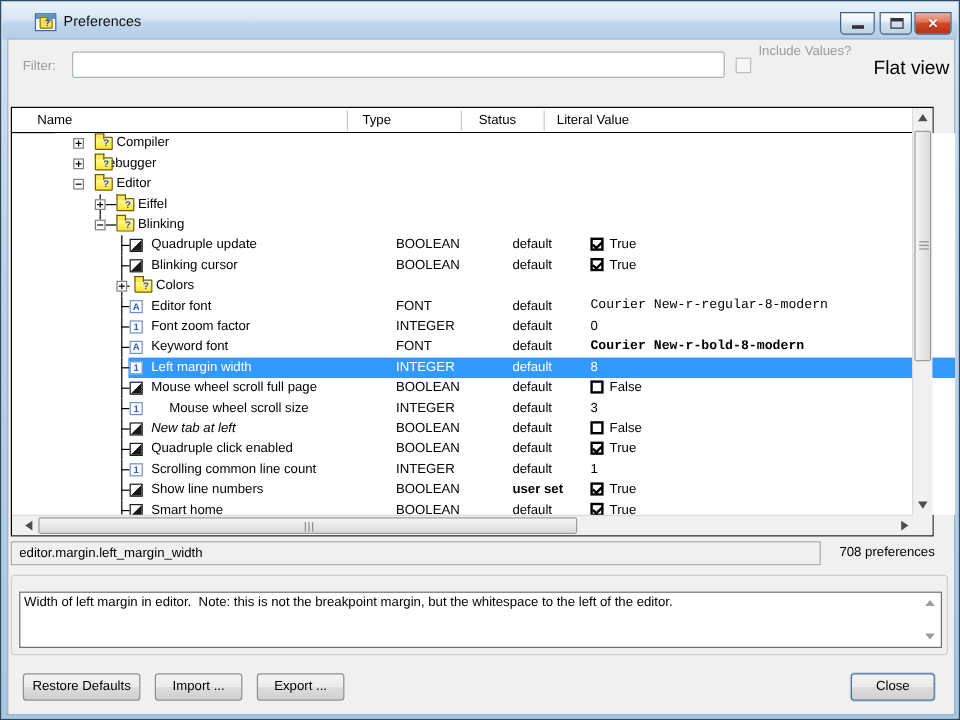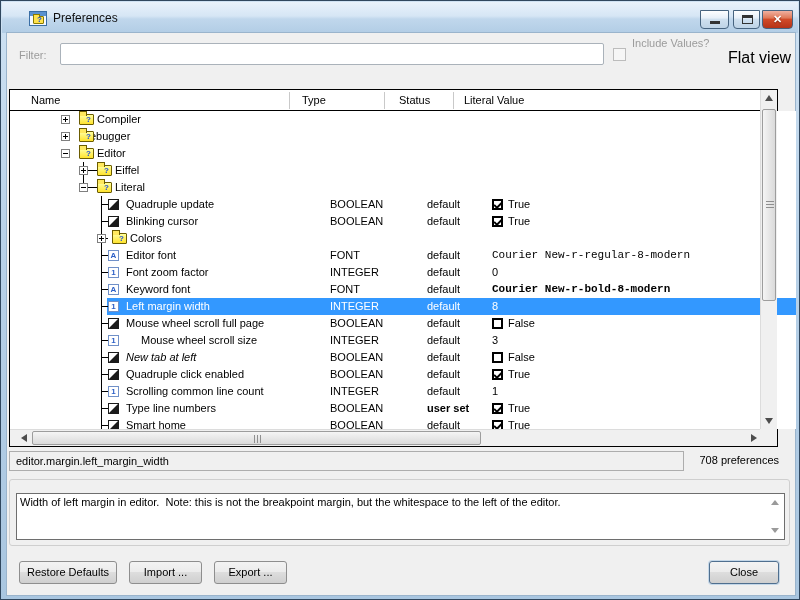--- a/index.html
+++ b/index.html
@@ -184,21 +184,21 @@
   <span class="vseg" style="left: 37px; top: 0px; height: 4px;"></span>
           <span class="vseg" style="left: 37px; top: 13px; height: 4px;"></span>
           <span class="tick" style="left: 42px; width: 9px;"></span>
           <span class="expander" style="left: 33px;">
             <span class="hbar"></span>
             <span class="vbar"></span>
           </span>
           <span class="folder" style="left: 51px;"></span>
         </div>
         <div class="grid-row">
-    <span class="cell cell-name" style="left: 69px;">Literal</span>
+    <span class="cell cell-name" style="left: 69px;">Blinking</span>
     <span class="cell cell-type"></span>
     <span class="cell cell-status"></span>
     <span class="cell cell-value"></span>
   <span class="vseg" style="left: 37px; top: 0px; height: 4px;"></span>
           <span class="tick" style="left: 42px; width: 9px;"></span>
           <span class="expander" style="left: 33px;">
             <span class="hbar"></span>
           </span>
           <span class="folder" style="left: 51px;"></span>
         </div>
@@ -309,21 +309,21 @@
         <div class="grid-row">
     <span class="cell cell-name" style="left: 80px;">Scrolling common line count</span>
     <span class="cell cell-type">INTEGER</span>
     <span class="cell cell-status">default</span>
     <span class="cell cell-value">1</span>
   <span class="vseg" style="left: 55px; top: 0px; height: 17px;"></span>
           <span class="tick" style="left: 55px; width: 7px;"></span>
           <span class="picon int" style="left: 62px;">1</span>
         </div>
         <div class="grid-row">
-    <span class="cell cell-name" style="left: 80px;">Type line numbers</span>
+    <span class="cell cell-name" style="left: 80px;">Show line numbers</span>
     <span class="cell cell-type">BOOLEAN</span>
     <span class="cell cell-status status-bold">user set</span>
     <span class="cell cell-value"><span class="cb checked"></span><span class="cb-label">True</span></span>
   <span class="vseg" style="left: 55px; top: 0px; height: 17px;"></span>
           <span class="tick" style="left: 55px; width: 7px;"></span>
           <span class="picon bool" style="left: 62px;"></span>
         </div>
         <div class="grid-row">
     <span class="cell cell-name" style="left: 80px;">Smart home</span>
     <span class="cell cell-type">BOOLEAN</span>

